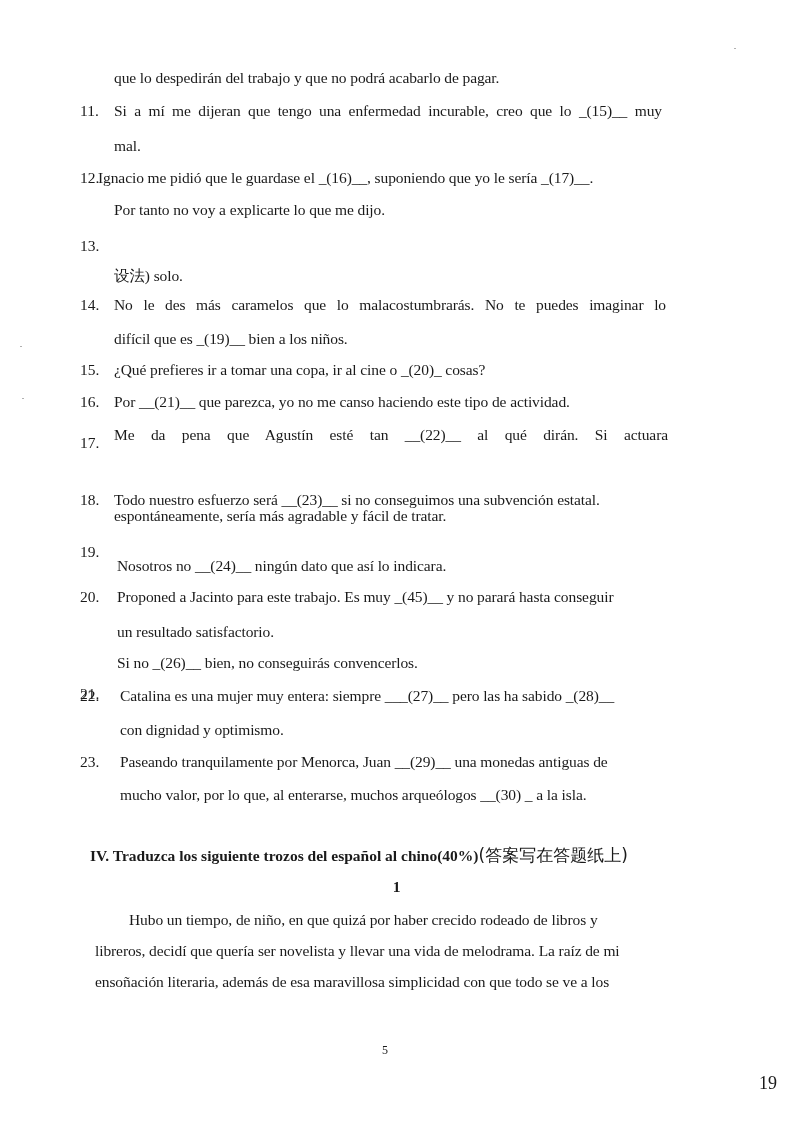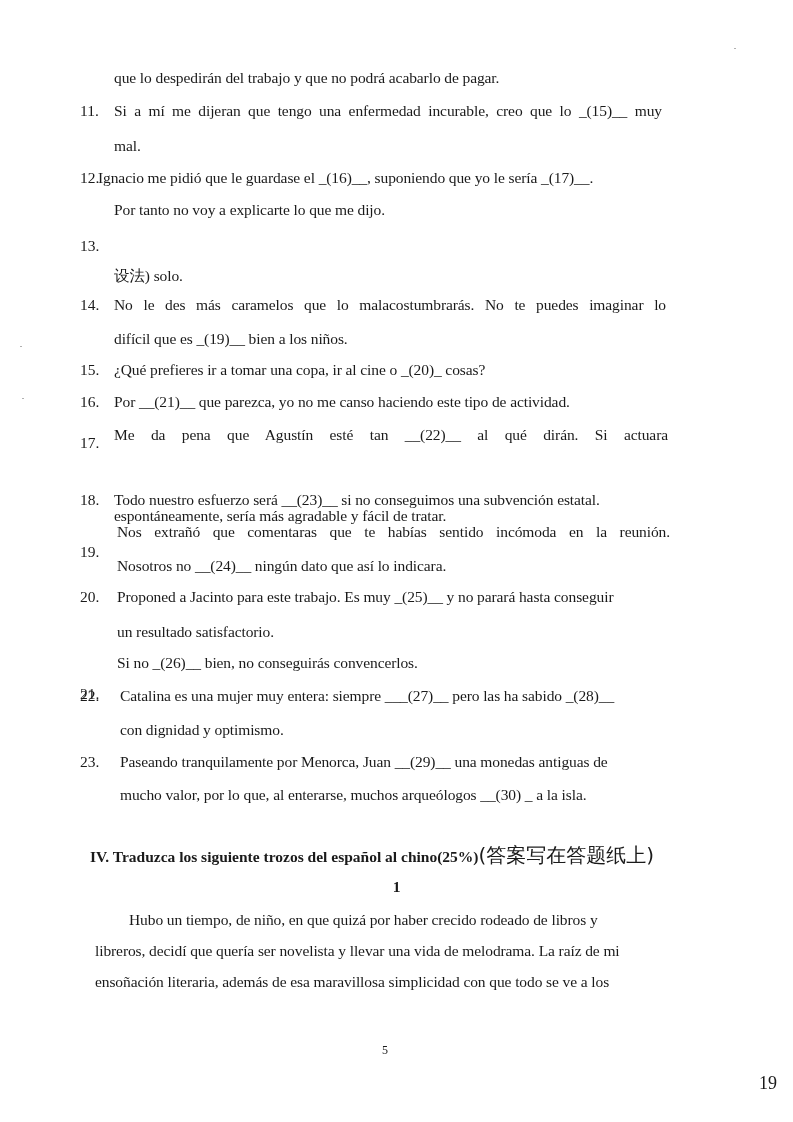--- a/index.html
+++ b/index.html
@@ -41,21 +41,21 @@
     .heading {
       position: absolute;
       font-size: 15.5px;
       line-height: 20px;
       font-weight: bold;
       white-space: nowrap;
     }
     .heading .cjk {
       font-weight: normal;
       font-family: "DejaVu Sans", sans-serif;
-      font-size: 20px;
+      font-size: 17px;
     }
     .centered {
       position: absolute;
       left: 0; width: 793px;
       text-align: center;
       font-size: 15.5px;
       line-height: 20px;
     }
     .section-num { font-weight: bold; }
     .footer-num {
@@ -98,40 +98,39 @@
   <div class="line" style="left:114px; top:392px;">Por __(21)__ que parezca, yo no me canso haciendo este tipo de actividad.</div>
 
   <div class="num" style="left:80px; top:433px;">17.</div>
   <div class="line justify" style="left:114px; top:425px; width:554px;">Me da pena que Agustín esté tan __(22)__ al qué dirán. Si actuara</div>
   <div class="line" style="left:114px; top:458px;margin-top:48px;">espontáneamente, sería más agradable y fácil de tratar.</div>
 
   <div class="num" style="left:80px; top:490px;">18.</div>
   <div class="line" style="left:114px; top:490px;">Todo nuestro esfuerzo será __(23)__ si no conseguimos una subvención estatal.</div>
 
   <div class="num" style="left:80px; top:542px;">19.</div>
-  <div class="line justify" style="left:117px; top:522px; width:553px;">Nos extrañó que comentaras que te habías sentido incómoda en la reunión.</div>
   <div class="line" style="left:117px; top:556px;">Nosotros no __(24)__ ningún dato que así lo indicara.</div>
 
   <div class="num" style="left:80px; top:587px;">20.</div>
-  <div class="line" style="left:117px; top:587px;">Proponed a Jacinto para este trabajo. Es muy _(25)__ y no parará hasta conseguir</div>
+  <div class="line" style="left:117px; top:587px;">Proponed a Jacinto para este trabajo. Es muy _(45)__ y no parará hasta conseguir</div>
   <div class="line" style="left:117px; top:622px;">un resultado satisfactorio.</div>
 
   <div class="num" style="left:80px; top:684px;">21.</div>
   <div class="line" style="left:117px; top:653px;">Si no _(26)__ bien, no conseguirás convencerlos.</div>
 
   <div class="num" style="left:80px; top:686px;">22.</div>
   <div class="line" style="left:120px; top:686px;">Catalina es una mujer muy entera: siempre ___(27)__ pero las ha sabido _(28)__</div>
   <div class="line" style="left:120px; top:720px;">con dignidad y optimismo.</div>
 
   <div class="num" style="left:80px; top:752px;">23.</div>
   <div class="line" style="left:120px; top:752px;">Paseando tranquilamente por Menorca, Juan __(29)__ una monedas antiguas de</div>
   <div class="line" style="left:120px; top:785px;">mucho valor, por lo que, al enterarse, muchos arqueólogos __(30) _ a la isla.</div>
 
   <div class="heading" style="left:90px; top:845px;">
-    <span>IV. Traduzca los siguiente trozos del español al chino(25%)</span><span class="cjk">(答案写在答题纸上)</span>
+    <span>IV. Traduzca los siguiente trozos del español al chino(40%)</span><span class="cjk">(答案写在答题纸上)</span>
   </div>
 
   <div class="centered section-num" style="top:877px;">1</div>
 
   <div class="line" style="left:129px; top:910px;">Hubo un tiempo, de niño, en que quizá por haber crecido rodeado de libros y</div>
   <div class="line" style="left:95px; top:941px;">libreros, decidí que quería ser novelista y llevar una vida de melodrama. La raíz de mi</div>
   <div class="line" style="left:95px; top:972px;">ensoñación literaria, además de esa maravillosa simplicidad con que todo se ve a los</div>
 
   <div class="footer-num" style="left:382px; top:1043px;">5</div>
   <div class="footer-num" style="left:759px; top:1076px; font-size:18px;">19</div>

